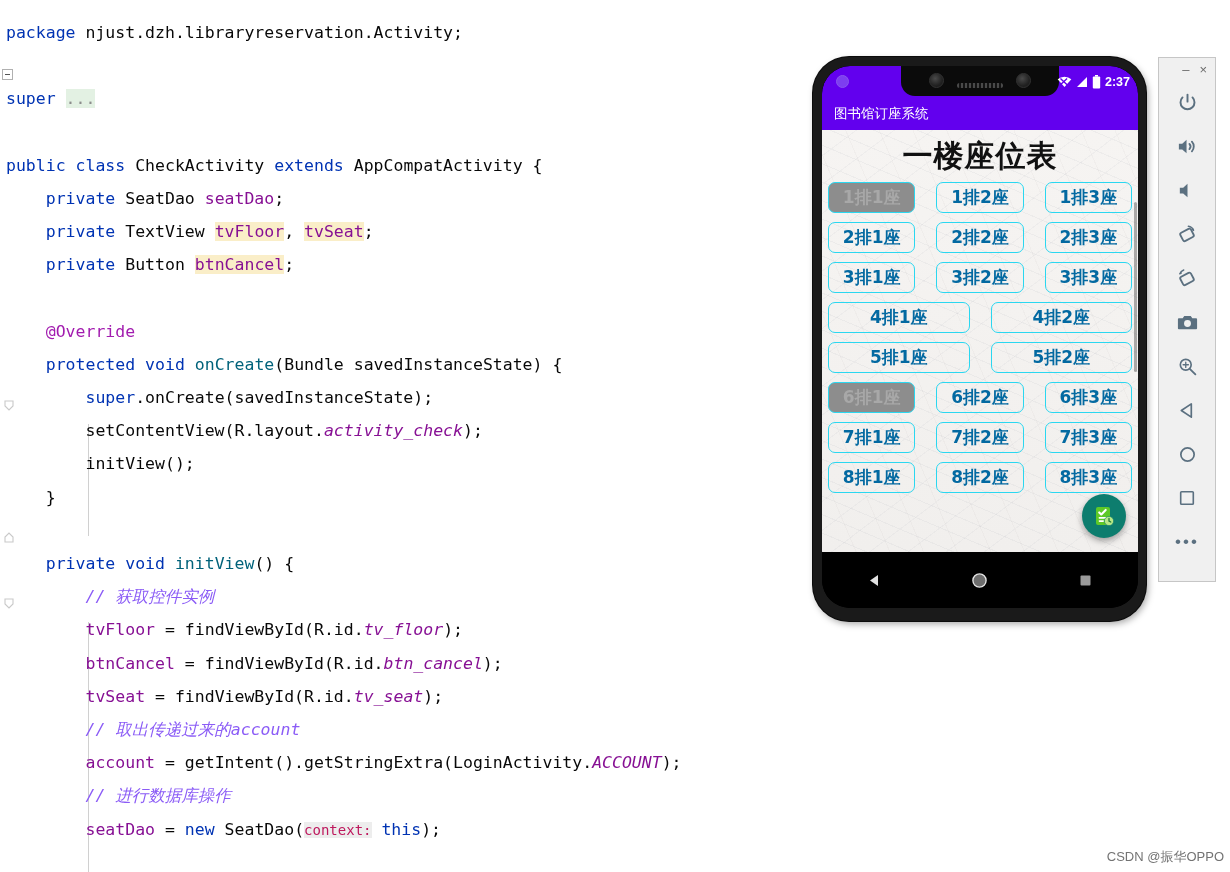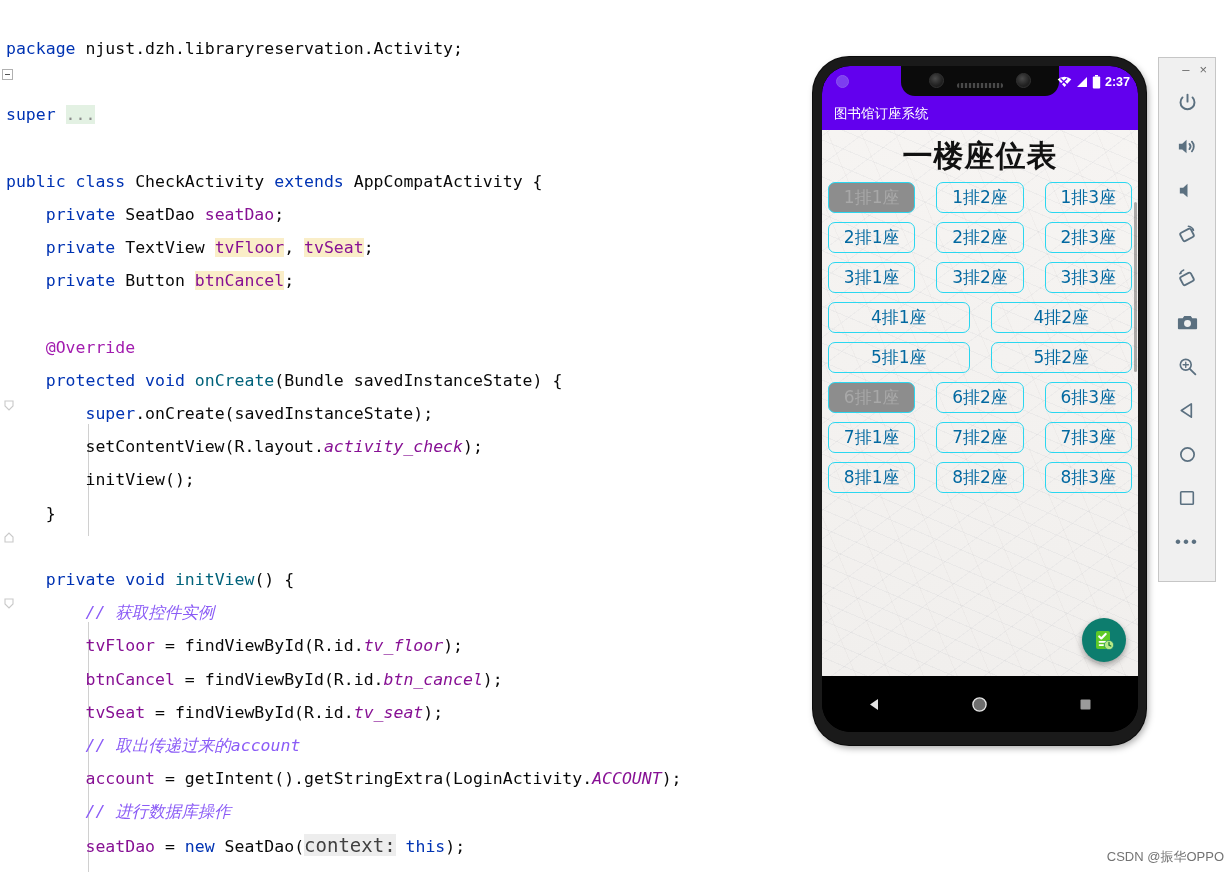--- a/index.html
+++ b/index.html
@@ -18,31 +18,31 @@
     font-family: "DejaVu Sans Mono", monospace;
     font-size: 16.5px;
     line-height: 33.2px;
     color: #080808;
     overflow: hidden;
   }
   .gutter {
     position: absolute; left: 0; top: 0; width: 22px; height: 872px;
     background: #ffffff;
   }
-  .code-area { position: absolute; left: 0; top: 0; padding-top: 16px; width: 800px; margin-top: 16px; }
+  .code-area { position: absolute; left: 0; top: 0; padding-top: 16px; width: 800px; }
   .ln { white-space: pre; height: 33.2px; position: relative; padding-left: 6px; }
   .kw   { color: #0033b3; }
   .fld  { color: #871094; }
   .fldh { color: #871094; background: #faeec8; }
   .mth  { color: #00627a; }
   .ann  { color: #a21caf; }
   .cmt  { color: #8b5cf6; font-style: italic; }
   .itl  { color: #871094; font-style: italic; }
   .dots { background: #e3f1e3; color:#8c8c8c; }
-  .hint { background: #ededed; color: #404040; font-size: 19px; }
+  .hint { background: #ededed; color: #be185d; font-size: 14px; }
   .plain { color: #080808; }
 
   
   .guide {
     position: absolute;
     width: 1px; background: #d0d0d0;
   }
   
   .fold {
     position: absolute; left: 3px; width: 14px; height: 14px;
@@ -59,21 +59,21 @@
 
   
   #emulator {
     position: absolute; left: 800px; top: 0; width: 430px; height: 872px;
     background: #ffffff;
   }
 
   
   .device {
     position: absolute; left: 13px; top: 57px;
-    width: 333px; height: 688px;
+    width: 333px; height: 564px;
     background: #1a1a1a;
     border-radius: 36px;
     box-shadow: 0 0 0 1px #0c0c0c, 2px 3px 7px rgba(0,0,0,0.35);
     padding: 9px 8px 13px 9px;
   }
   .device-inner {
     position: relative; width: 100%; height: 100%;
     background: #000;
     border-radius: 28px;
     overflow: hidden;
@@ -145,21 +145,21 @@
       linear-gradient(#f6f4f2,#f1efed);
   }
   .floor-title {
     position: relative; text-align: center;
     font-size: 30px; font-weight: bold; color: #111;
     padding-top: 6px; padding-bottom: 5px;
     letter-spacing: 1px;
     font-family: "DejaVu Sans", sans-serif;
   }
   .seat-grid { position: relative; padding: 0 6px; }
-  .seat-row { display: flex; gap: 21px; margin-bottom: 9px; }
+  .seat-row { display: flex; gap: 21px; margin-bottom: 9px; font-weight: bold; }
   .seat {
     flex: 1 1 0;
     height: 31px;
     border: 1.6px solid #2ad7f0;
     border-radius: 7px;
     background: transparent;
     color: #0369a1;
     font-size: 17px;
     font-family: "DejaVu Sans", sans-serif;
     display: flex; align-items: center; justify-content: center;

